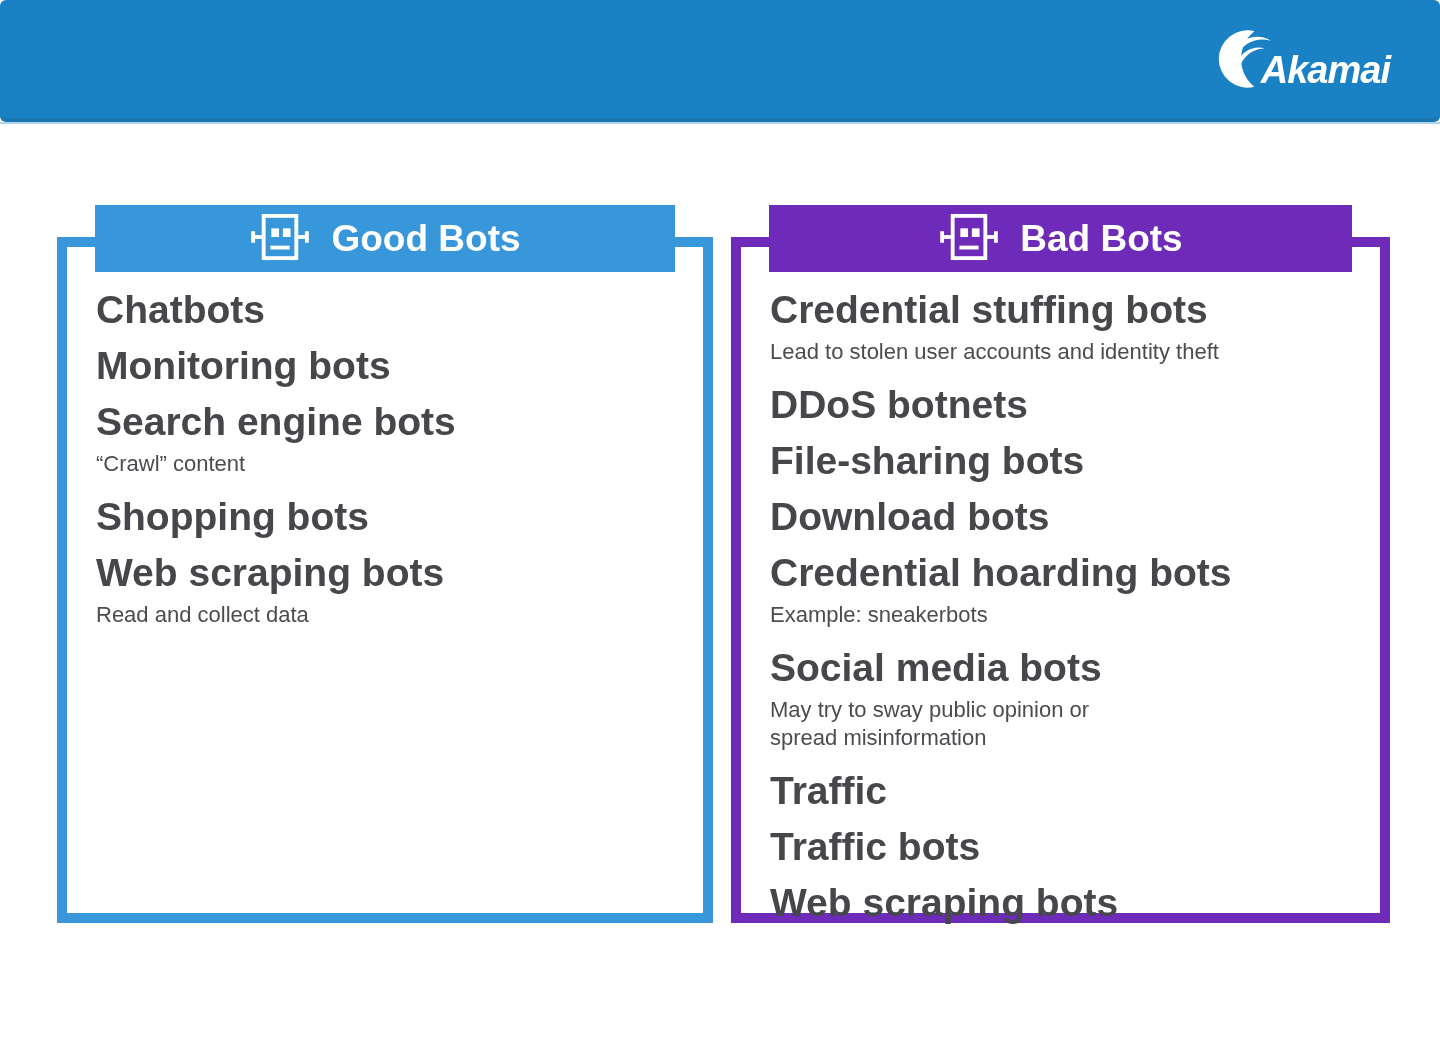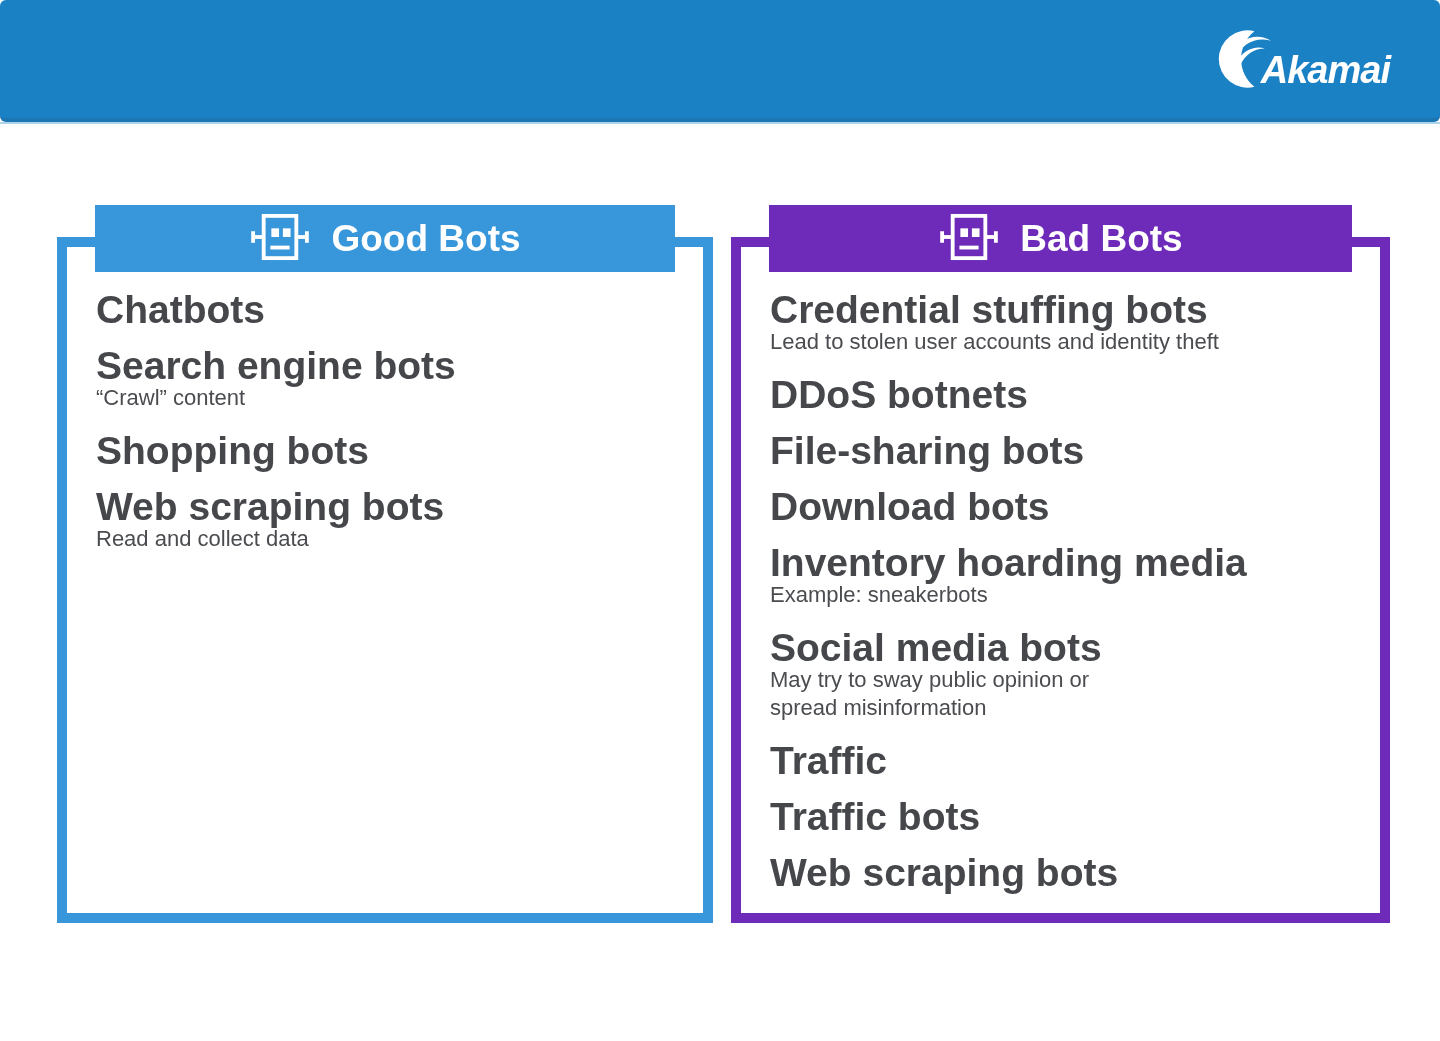--- a/index.html
+++ b/index.html
@@ -85,21 +85,21 @@
     font-size: 39px;
     font-weight: 700;
     color: #45474b;
     line-height: 34px;
   }
   .item-sub {
     font-size: 22px;
     font-weight: 400;
     color: #4a4c50;
     line-height: 28px;
-    margin-top: 1px;
+    margin-top: 11px;
     white-space: pre-line;
   }
 </style>
 </head>
 <body>
 
 <div class="top-band">
   <div class="brand">
     <span>
       <svg class="brand-mark" width="66" height="66" viewBox="0 0 76 76" aria-hidden="true">
@@ -130,20 +130,24 @@
         </svg>
       </span>
       <span class="ribbon-title">Good Bots</span>
     </div>
     <div class="items">
   <div class="item">
     <div class="item-label">Chatbots</div>
 
   </div>
 
+  <div class="item">
+    <div class="item-label">Monitoring bots</div>
+
+  </div>
 
   <div class="item">
     <div class="item-label">Search engine bots</div>
     <div class="item-sub">“Crawl” content</div>
   </div>
 
   <div class="item">
     <div class="item-label">Shopping bots</div>
 
   </div>
@@ -186,21 +190,21 @@
     <div class="item-label">File-sharing bots</div>
 
   </div>
 
   <div class="item">
     <div class="item-label">Download bots</div>
 
   </div>
 
   <div class="item">
-    <div class="item-label">Inventory hoarding media</div>
+    <div class="item-label">Credential hoarding bots</div>
     <div class="item-sub">Example: sneakerbots</div>
   </div>
 
   <div class="item">
     <div class="item-label">Social media bots</div>
     <div class="item-sub">May try to sway public opinion or
 spread misinformation</div>
   </div>
 
   <div class="item">

